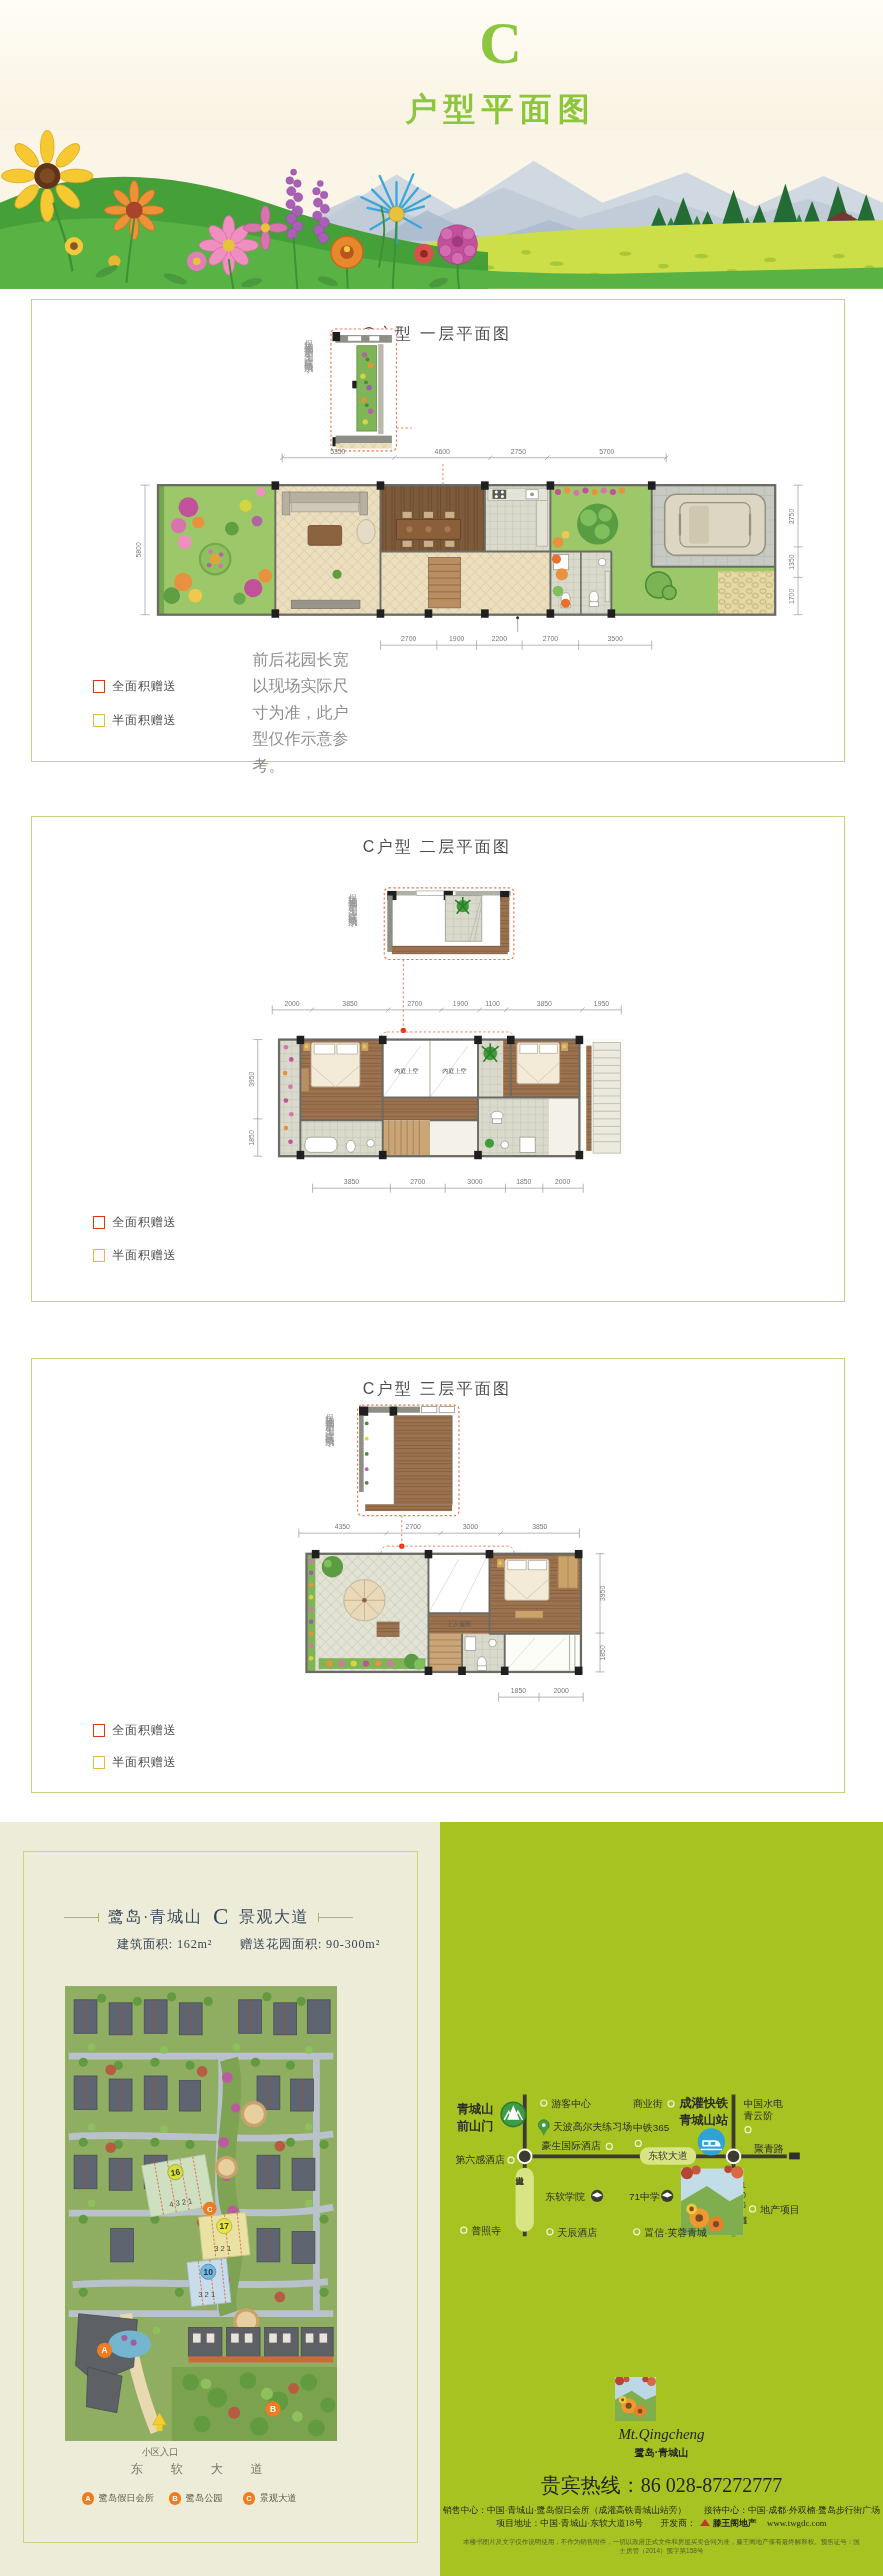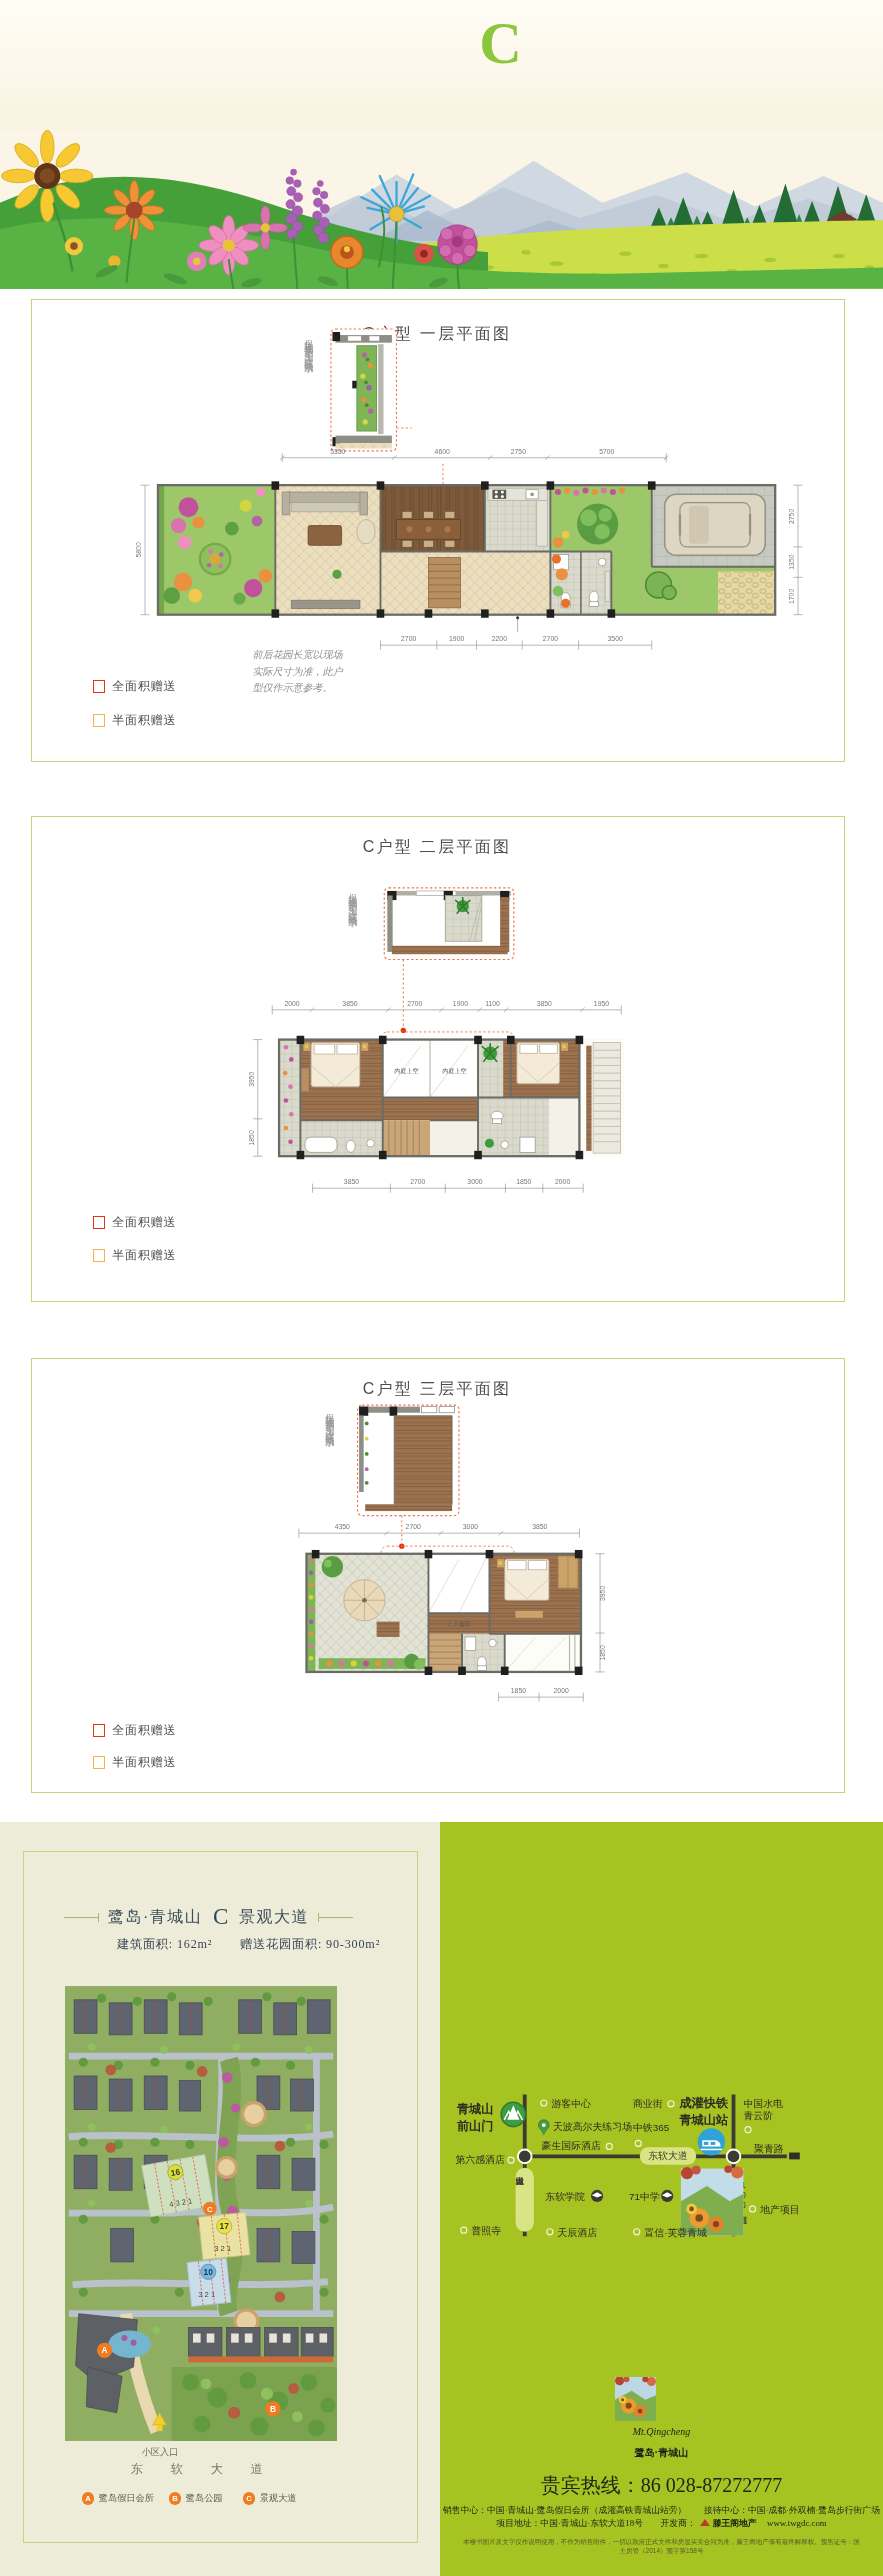--- a/index.html
+++ b/index.html
@@ -8,21 +8,21 @@
   .abs{position:absolute;}
   .serif{font-family:"Liberation Serif","DejaVu Serif",serif;}
   
   .hdr{left:0;top:0;width:883px;height:141px;background:linear-gradient(180deg,#fffdf6 0%,#fbf5e6 70%,#f8f2e2 100%);}
   .hdr-c{left:310px;top:13.7px;width:381px;text-align:center;font-size:59px;font-weight:bold;color:#8cc63f;line-height:1;}
   .hdr-t{left:310px;top:88px;width:381px;text-align:center;font-size:32px;font-weight:bold;color:#8cc63f;letter-spacing:6.1px;}
   
   .box{border:0.8px solid #c6d37a;background:#fff;}
   .sec-title{width:305px;text-align:center;font-size:16px;color:#4d4d4d;letter-spacing:2.3px;}
   .vnote{writing-mode:vertical-rl;font-size:9.2px;color:#999;letter-spacing:1.5px;line-height:1.35;height:133px;}
-  .note{font-size:10px;color:#8f8f8f;line-height:1.65;width:98px;font-style:italic;}
+  .note{font-size:16px;color:#8f8f8f;line-height:1.65;width:98px;}
   .lg-row{display:flex;align-items:center;gap:7.6px;}
   .lg-box{width:12.2px;height:12.2px;background:#fff;box-sizing:border-box;}
   .lg-full{border:1.5px solid #e8340c;}
   .lg-half{border:1.5px solid #f0b44c;}
   .lg-lab{font-size:12px;color:#4d4d4d;letter-spacing:0.8px;}
   
   .cream{left:0;top:1822px;width:440px;height:754px;background:#edecd9;}
   .green{left:440px;top:1822px;width:443px;height:754px;background:#a7c322;}
   .inbox{left:23px;top:29px;width:393px;height:690px;border:0.8px solid #c6d483;}
   .dist-title{display:flex;align-items:center;justify-content:center;gap:9.2px;color:#3e4d5c;}
@@ -43,20 +43,21 @@
   .dm{font-size:9px;fill:#777;}
   .vl{font-size:8px;fill:#555;}
 </style>
 </head>
 <body>
 
 <div class="page">
 
   <div class="abs hdr">
     <div class="abs hdr-c serif">C</div>
+    <div class="abs hdr-t">户型平面图</div>
   </div>
 
   <svg class="abs" style="left:0;top:130px" width="883" height="159" viewBox="0 0 1158 208">
     <rect width="1158" height="208" fill="#faf5e6"></rect>
     <g opacity="0.75">
       <path d="M420,120 L520,58 L600,105 L700,40 L790,95 L900,55 L990,100 L1080,60 L1158,95 V160 H420 Z" fill="#c3cfe0"></path>
       <path d="M360,135 L470,85 L560,120 L660,75 L760,115 L860,85 L960,120 L1060,90 L1158,120 V175 H360 Z" fill="#a9bad1" opacity="0.8"></path>
       <path d="M480,150 L560,105 L640,145 L720,118 L800,145 H480 Z" fill="#8fa6c4" opacity="0.8"></path>
     </g>
     <g>
@@ -1214,21 +1215,21 @@
         <circle cx="15" cy="3" r="4" fill="#c7563f"></circle>
       <circle cx="48" cy="6" r="6" fill="#d86a3f"></circle>
         <circle cx="40" cy="3" r="4" fill="#b84533"></circle>
       <circle cx="18" cy="38" r="10" fill="#ef9a2e"></circle>
         <circle cx="18" cy="38" r="4" fill="#7a4a22"></circle>
       <circle cx="33" cy="45" r="8" fill="#e8812a"></circle>
         <circle cx="33" cy="45" r="3" fill="#7a4a22"></circle>
       <circle cx="10" cy="30" r="5" fill="#f2c83c"></circle>
         <circle cx="10" cy="30" r="2" fill="#7a4a22"></circle>
     </svg>
-    <div class="abs ft-line serif" style="top:604px;font-size:10px;font-style:italic">Mt.Qingcheng</div>
+    <div class="abs ft-line serif" style="top:604px;font-size:15px;font-style:italic">Mt.Qingcheng</div>
     <div class="abs ft-line" style="top:624px;font-size:10px;font-weight:bold">鹭岛·青城山</div>
 
     <div class="abs ft-line serif" style="top:650px;font-size:20px">贵宾热线：86 028-87272777</div>
 
     <div class="abs ft-line serif" style="top:683px;font-size:8.8px">销售中心：中国·青城山·鹭岛假日会所（成灌高铁青城山站旁）　　接待中心：中国·成都·外双楠·鹭岛步行街广场</div>
     <div class="abs ft-line serif" style="top:696px;font-size:8.8px">
       <span>项目地址：中国·青城山·东软大道18号　　开发商：</span><span class="dev-ico"></span><b>滕王阁地产</b>
       <span style="display:inline-block;width:6.1px"></span>
       <span class="serif">www.twgdc.com</span>
     </div>

